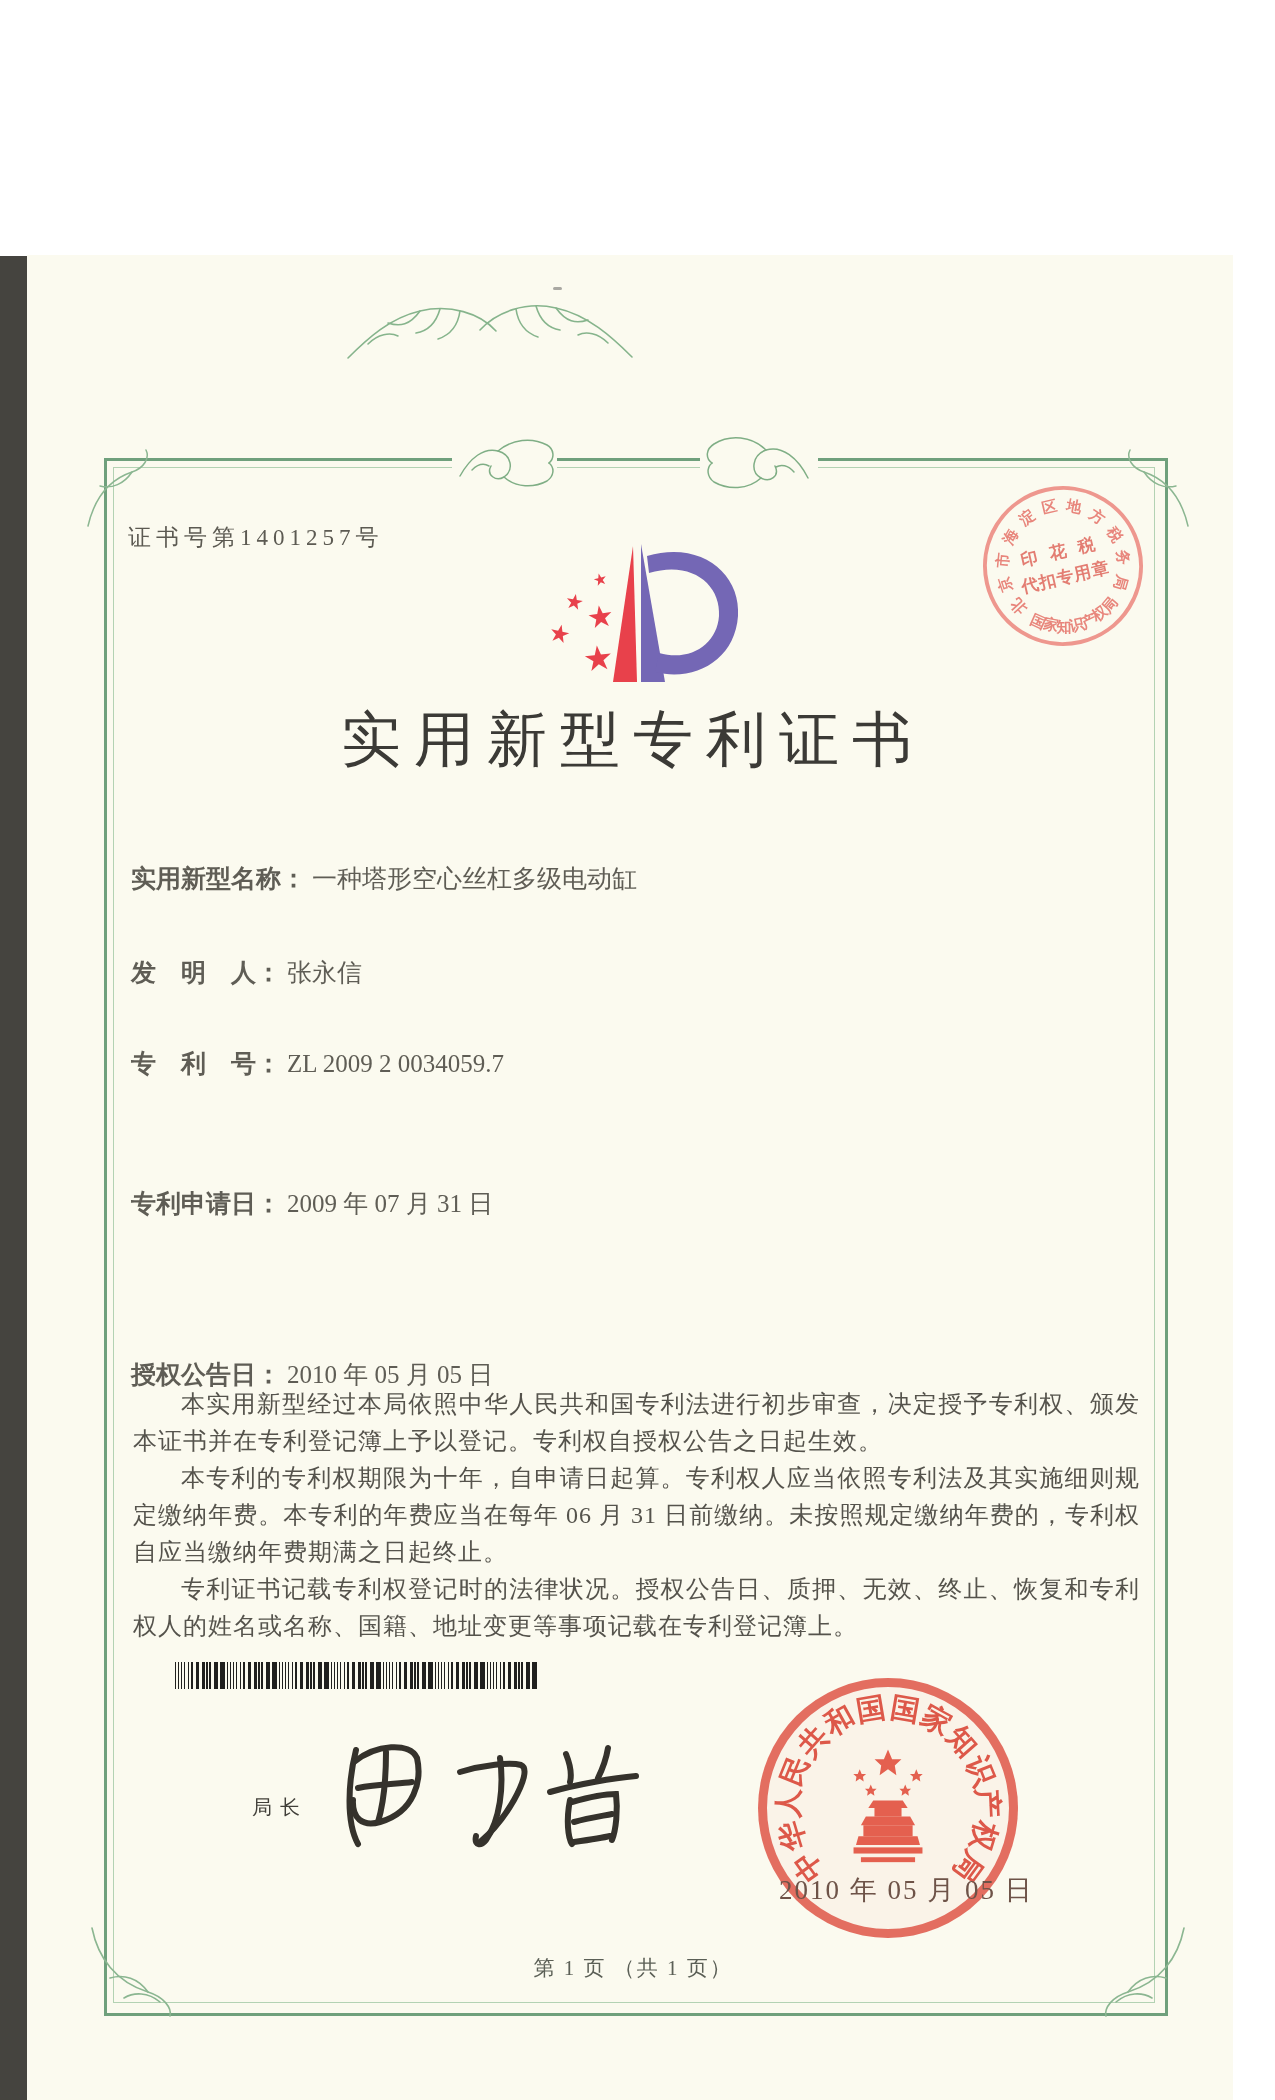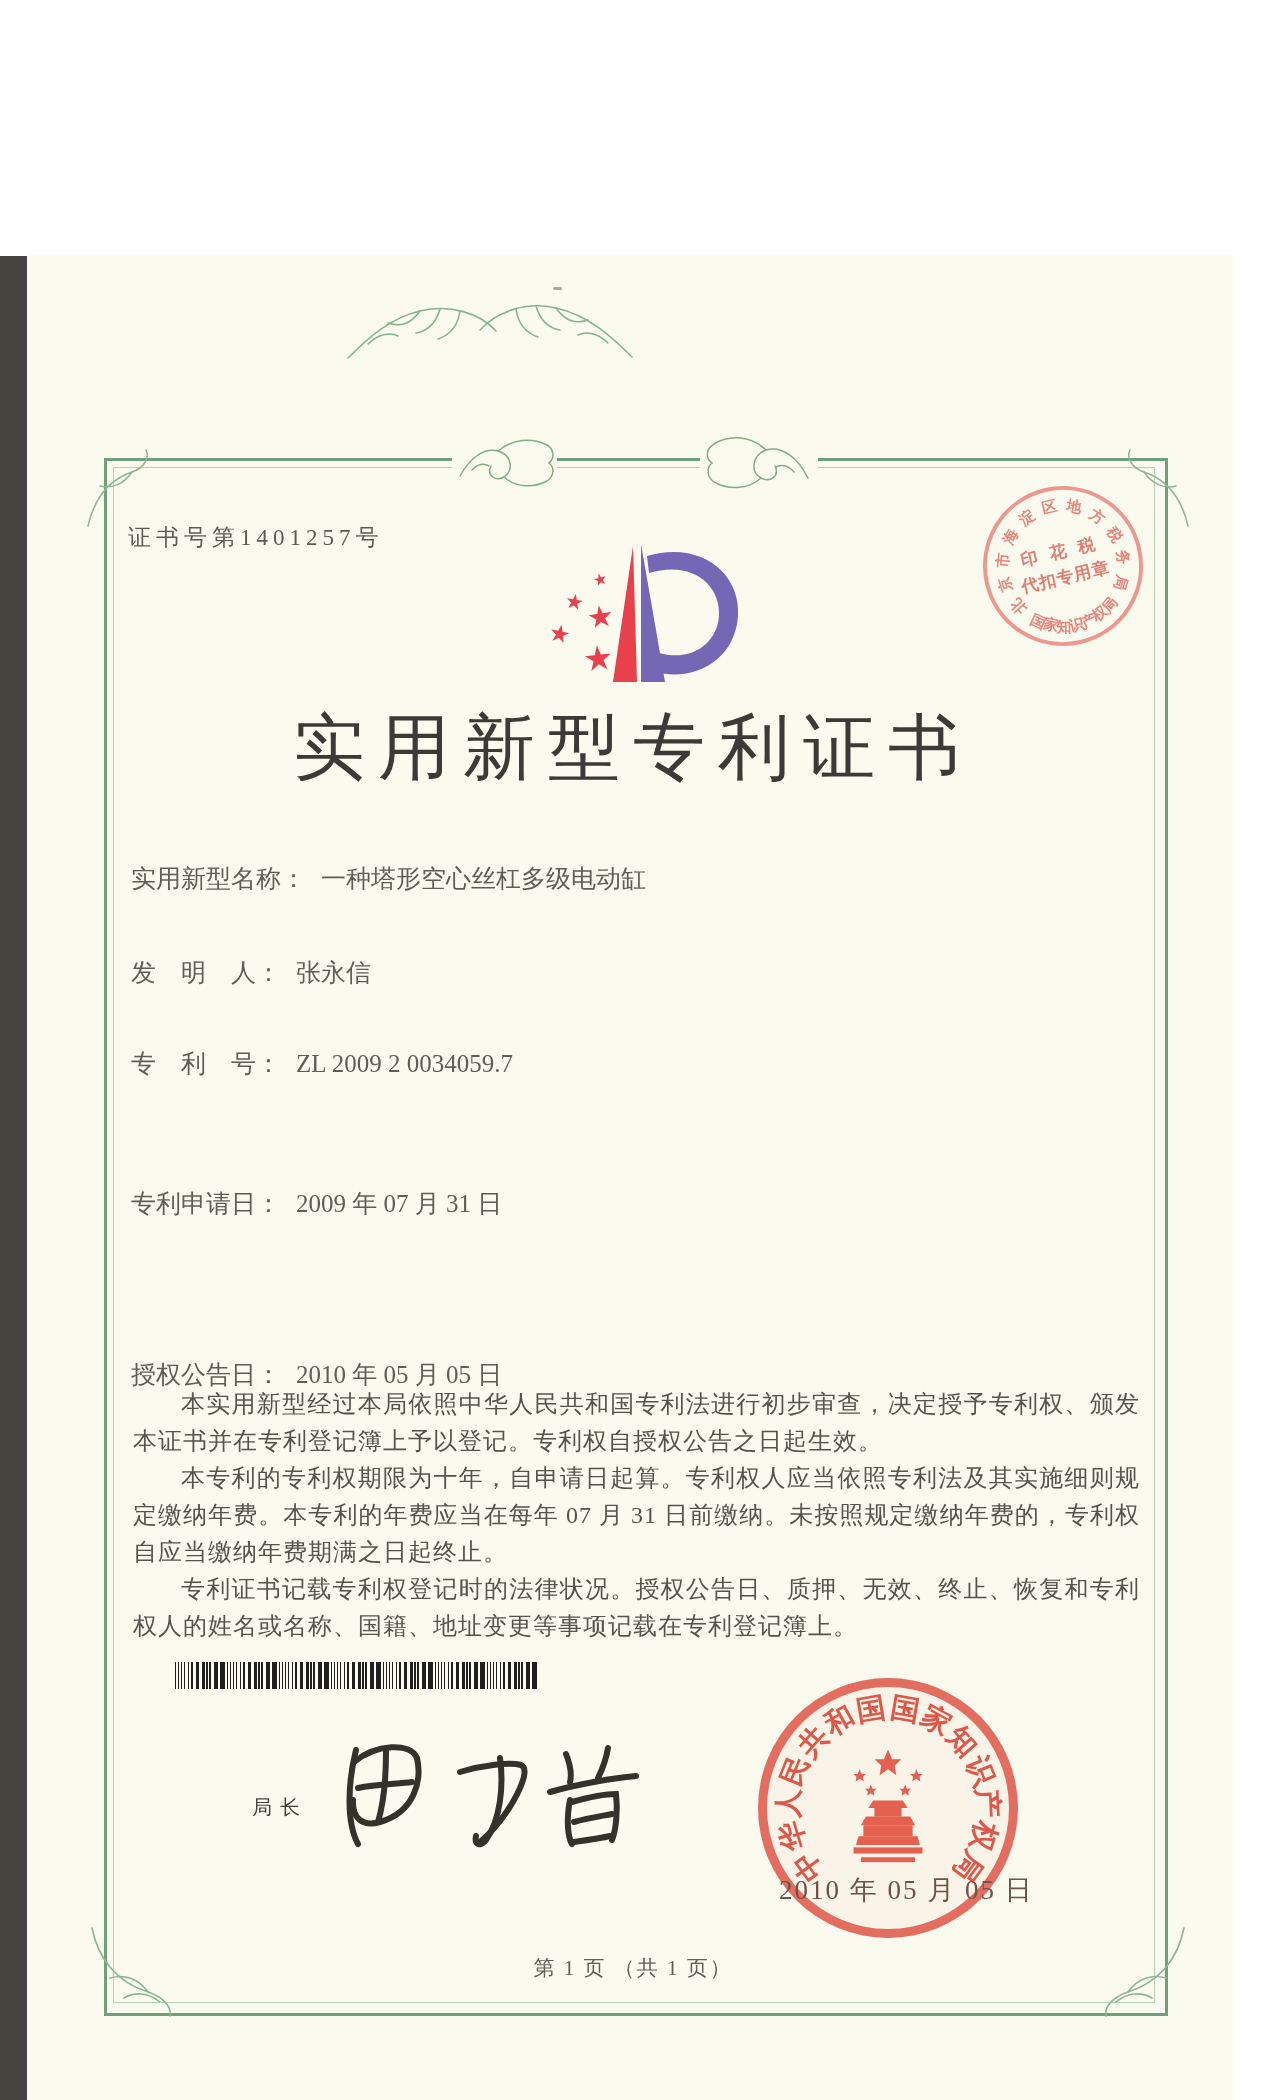--- a/index.html
+++ b/index.html
@@ -17,24 +17,24 @@
   .ornament svg{display:block;}
   .patch{background:#fbfaef;}
   .speck{position:absolute;left:553px;top:287px;width:9px;height:3px;background:#a9a8a2;border-radius:2px;}
   
   .cert-no{position:absolute;left:128px;top:522px;font-size:23px;letter-spacing:5px;color:#5c5a52;}
   
   .logo{position:absolute;left:543px;top:532px;width:204px;height:166px;}
   .logo .star{position:absolute;color:#e8414b;line-height:1;}
   
   .title{position:absolute;left:104px;top:700px;width:1058px;text-align:center;
-         font-size:72px;letter-spacing:13px;color:#3b3a36;font-weight:500;}
+         font-size:60px;letter-spacing:13px;color:#3b3a36;font-weight:500;}
   
   .field{position:absolute;left:131px;font-size:25px;color:#5f5d55;white-space:nowrap;}
-  .field b{font-weight:normal;margin-right:15px;}
+  .field b{font-weight:bold;margin-right:6px;}
   
   .bodytext{position:absolute;left:133px;top:1386px;width:1007px;}
   .bodytext p{margin:0;font-size:24px;line-height:37px;color:#55534c;
               text-align:justify;text-indent:2em;letter-spacing:1px;}
   
   .barcode{position:absolute;left:175px;top:1662px;width:370px;height:27px;font-size:0;}
   .barcode i{display:inline-block;height:100%;background:#20201e;vertical-align:top;}
   
   .director{position:absolute;left:252px;top:1794px;font-size:20px;letter-spacing:8px;color:#413f39;}
   .signature{position:absolute;left:318px;top:1732px;width:332px;height:142px;}
@@ -154,21 +154,21 @@
   <div class="title">实用新型专利证书</div>
 
   <div class="field" style="top:862px;"><b>实用新型名称：</b><span>一种塔形空心丝杠多级电动缸</span></div>
   <div class="field" style="top:956px;"><b>发　明　人：</b><span>张永信</span></div>
   <div class="field" style="top:1047px;"><b>专　利　号：</b><span>ZL 2009 2 0034059.7</span></div>
   <div class="field" style="top:1187px;"><b>专利申请日：</b><span>2009 年 07 月 31 日</span></div>
   <div class="field" style="top:1358px;"><b>授权公告日：</b><span>2010 年 05 月 05 日</span></div>
 
   <div class="bodytext">
     <p>本实用新型经过本局依照中华人民共和国专利法进行初步审查，决定授予专利权、颁发本证书并在专利登记簿上予以登记。专利权自授权公告之日起生效。</p>
-    <p>本专利的专利权期限为十年，自申请日起算。专利权人应当依照专利法及其实施细则规定缴纳年费。本专利的年费应当在每年 07 月 31 日前缴纳。未按照规定缴纳年费的，专利权自应当缴纳年费期满之日起终止。</p>
+    <p>本专利的专利权期限为十年，自申请日起算。专利权人应当依照专利法及其实施细则规定缴纳年费。本专利的年费应当在每年 06 月 31 日前缴纳。未按照规定缴纳年费的，专利权自应当缴纳年费期满之日起终止。</p>
     <p>专利证书记载专利权登记时的法律状况。授权公告日、质押、无效、终止、恢复和专利权人的姓名或名称、国籍、地址变更等事项记载在专利登记簿上。</p>
   </div>
 
   <div class="barcode"><i style="width:1px;margin-right:2px"></i><i style="width:1px;margin-right:2px"></i><i style="width:1px;margin-right:2px"></i><i style="width:1px;margin-right:3px"></i><i style="width:1px;margin-right:2px"></i><i style="width:2px;margin-right:3px"></i><i style="width:3px;margin-right:3px"></i><i style="width:3px;margin-right:1px"></i><i style="width:2px;margin-right:1px"></i><i style="width:2px;margin-right:3px"></i><i style="width:4px;margin-right:2px"></i><i style="width:5px;margin-right:2px"></i><i style="width:1px;margin-right:2px"></i><i style="width:1px;margin-right:2px"></i><i style="width:1px;margin-right:2px"></i><i style="width:1px;margin-right:3px"></i><i style="width:1px;margin-right:2px"></i><i style="width:2px;margin-right:3px"></i><i style="width:3px;margin-right:3px"></i><i style="width:3px;margin-right:1px"></i><i style="width:2px;margin-right:1px"></i><i style="width:2px;margin-right:3px"></i><i style="width:4px;margin-right:2px"></i><i style="width:5px;margin-right:2px"></i><i style="width:1px;margin-right:2px"></i><i style="width:1px;margin-right:2px"></i><i style="width:1px;margin-right:2px"></i><i style="width:1px;margin-right:3px"></i><i style="width:1px;margin-right:2px"></i><i style="width:2px;margin-right:3px"></i><i style="width:3px;margin-right:3px"></i><i style="width:3px;margin-right:1px"></i><i style="width:2px;margin-right:1px"></i><i style="width:2px;margin-right:3px"></i><i style="width:4px;margin-right:2px"></i><i style="width:5px;margin-right:2px"></i><i style="width:1px;margin-right:2px"></i><i style="width:1px;margin-right:2px"></i><i style="width:1px;margin-right:2px"></i><i style="width:1px;margin-right:3px"></i><i style="width:1px;margin-right:2px"></i><i style="width:2px;margin-right:3px"></i><i style="width:3px;margin-right:3px"></i><i style="width:3px;margin-right:1px"></i><i style="width:2px;margin-right:1px"></i><i style="width:2px;margin-right:3px"></i><i style="width:4px;margin-right:2px"></i><i style="width:5px;margin-right:2px"></i><i style="width:1px;margin-right:2px"></i><i style="width:1px;margin-right:2px"></i><i style="width:1px;margin-right:2px"></i><i style="width:1px;margin-right:3px"></i><i style="width:1px;margin-right:2px"></i><i style="width:2px;margin-right:3px"></i><i style="width:3px;margin-right:3px"></i><i style="width:3px;margin-right:1px"></i><i style="width:2px;margin-right:1px"></i><i style="width:2px;margin-right:3px"></i><i style="width:4px;margin-right:2px"></i><i style="width:5px;margin-right:2px"></i><i style="width:1px;margin-right:2px"></i><i style="width:1px;margin-right:2px"></i><i style="width:1px;margin-right:2px"></i><i style="width:1px;margin-right:3px"></i><i style="width:1px;margin-right:2px"></i><i style="width:2px;margin-right:3px"></i><i style="width:3px;margin-right:3px"></i><i style="width:3px;margin-right:1px"></i><i style="width:2px;margin-right:1px"></i><i style="width:2px;margin-right:3px"></i><i style="width:4px;margin-right:2px"></i><i style="width:5px;margin-right:2px"></i><i style="width:1px;margin-right:2px"></i><i style="width:1px;margin-right:2px"></i><i style="width:1px;margin-right:2px"></i><i style="width:1px;margin-right:3px"></i><i style="width:1px;margin-right:2px"></i><i style="width:2px;margin-right:3px"></i><i style="width:3px;margin-right:3px"></i><i style="width:3px;margin-right:1px"></i><i style="width:2px;margin-right:1px"></i><i style="width:2px;margin-right:3px"></i><i style="width:4px;margin-right:2px"></i><i style="width:5px;margin-right:2px"></i></div>
 
   <div class="director">局长</div>
   <div class="signature">
     <span class="sr">田力普</span>
     <svg width="332" height="142" viewBox="0 0 332 142" fill="none" stroke="#35322c" stroke-width="6" stroke-linecap="round">
       <path d="M38,18 C30,50 28,90 40,112"></path>

